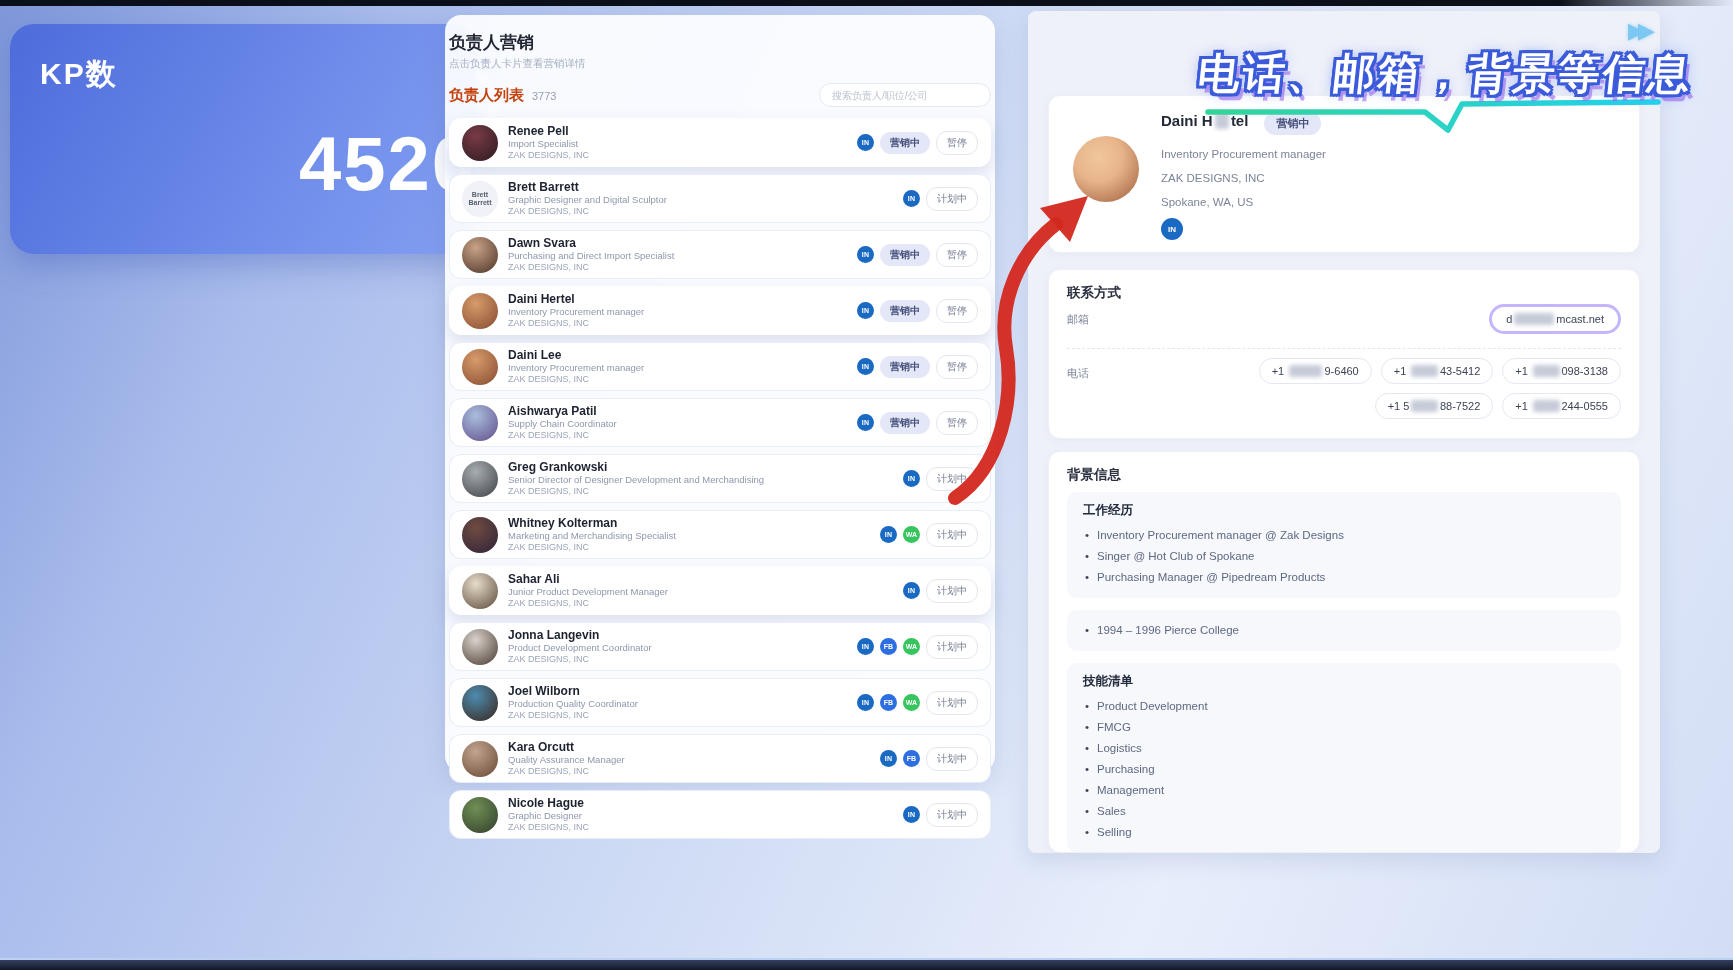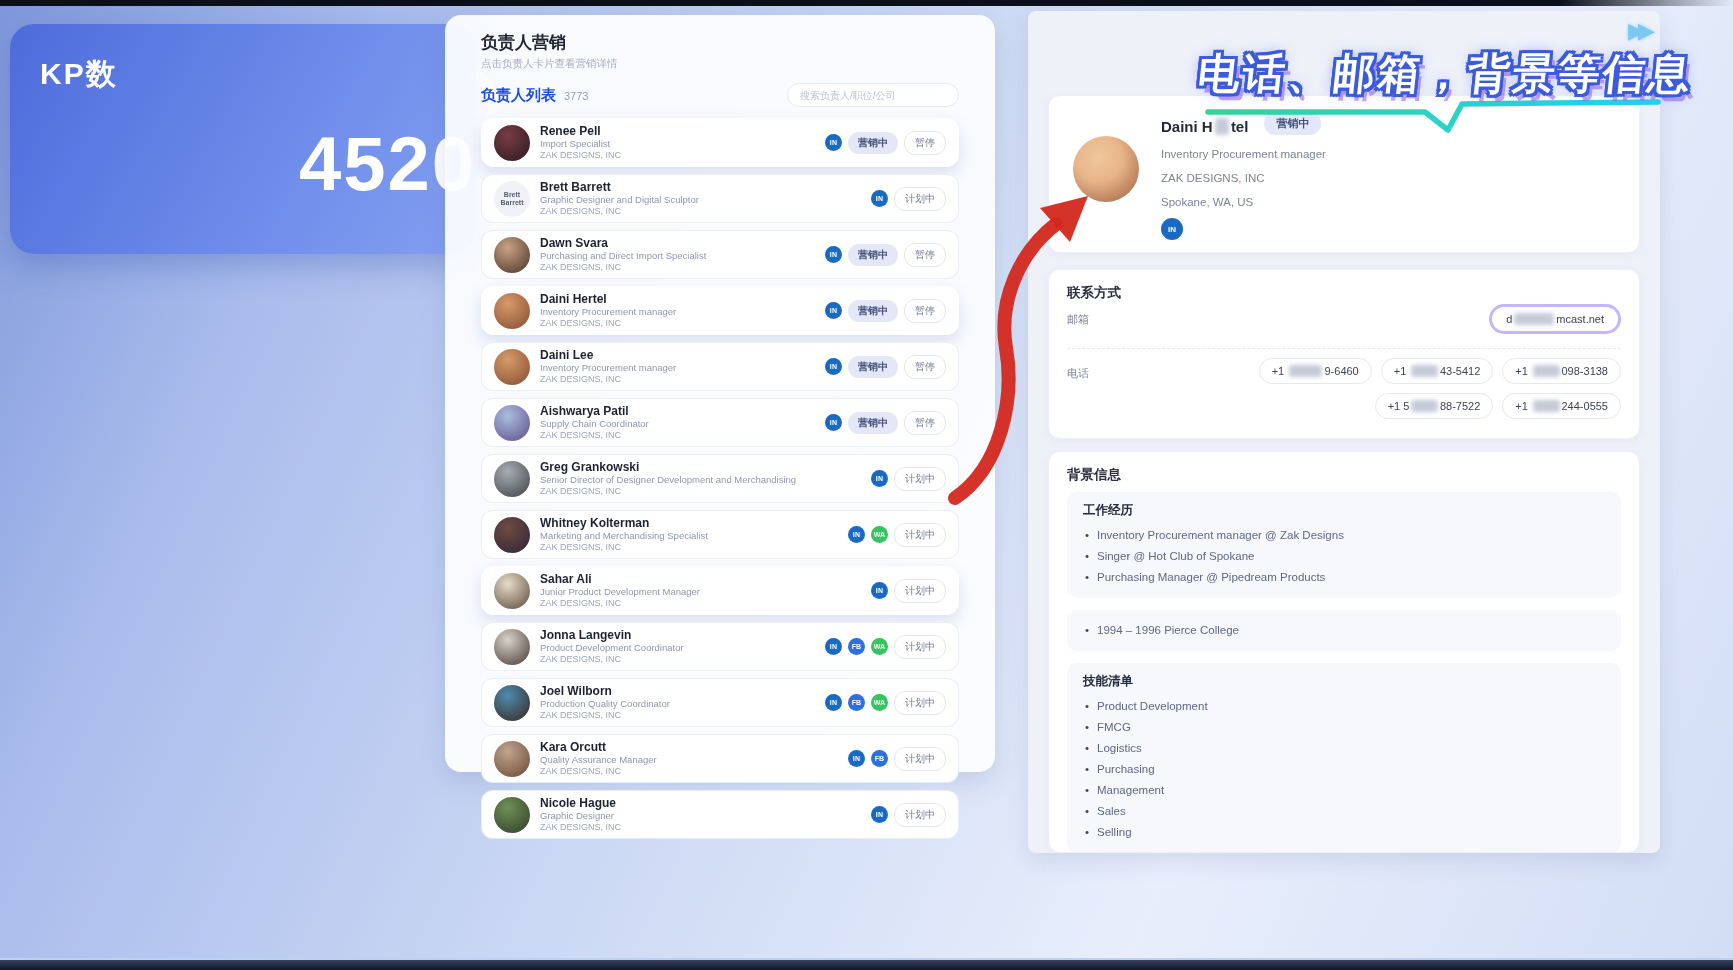--- a/index.html
+++ b/index.html
@@ -20,25 +20,25 @@
     background:linear-gradient(120deg,#4d6cdb 0%,#6c8ae9 55%,#84a0f2 100%);
     box-shadow:0 12px 30px rgba(60,90,180,.35); z-index:2;}
   .kp-label { position:absolute; left:30px; top:30px; font-size:30px; font-weight:700; color:#fff; letter-spacing:2px;}
   .kp-value { position:absolute; left:0; right:0; top:96px; text-align:right; font-size:76px; font-weight:700; color:#fff; letter-spacing:2px;}
 
   .ring { position:absolute; left:425px; top:66px; width:74px; height:74px; border-radius:50%;
     border:10px solid rgba(255,255,255,.55); z-index:1;}
 
   
   .list-panel { position:absolute; left:445px; top:15px; width:550px; height:757px; border-radius:16px;
-    background:rgba(252,253,255,.94); box-shadow:0 10px 26px rgba(80,100,160,.18); padding:16px 36px; z-index:3;}
+    background:rgba(252,253,255,.94); box-shadow:0 10px 26px rgba(80,100,160,.18); padding:16px 4px; z-index:3;}
   .lp-title { font-size:17px; font-weight:700; color:#1f2430;}
   .lp-subtitle { font-size:10.5px; color:#a6aec0; margin-top:3px;}
   .lp-listrow { display:flex; align-items:center; margin-top:12px;}
-  .lp-listlabel { font-size:15px; font-weight:700; color:#1d4ed8;}
+  .lp-listlabel { font-size:15px; font-weight:700; color:#c2410c;}
   .lp-count { font-size:11px; color:#97a0b4; margin-left:8px; margin-top:2px;}
   .lp-search { margin-left:auto; width:172px; height:24px; border-radius:12px; border:1px solid #e5e9f2;
     background:#fff; font-size:10px; color:#6a7488; padding:0 12px; outline:none;}
   .lp-search::placeholder { color:#b9c0cf;}
   .rows { margin-top:11px;}
   .person-row { display:flex; align-items:center; height:49px; background:#fff; border-radius:12px;
     border:1px solid rgba(229,234,244,.85); margin-bottom:7px; padding:0 12px; cursor:pointer;}
   .person-row.elevated { box-shadow:0 7px 16px rgba(120,140,190,.24); border-color:#fff;}
   .avatar-sm { width:36px; height:36px; border-radius:50%; flex:0 0 36px; margin-right:10px;}
   .avatar-broken { background:#f0f2f7; display:flex; align-items:center; justify-content:center;
@@ -61,21 +61,21 @@
   .tabs { position:absolute; top:22px; left:28px; display:flex; gap:14px;}
   .tab { width:270px; height:38px; border-radius:19px; display:flex; align-items:center; justify-content:center;
     font-size:13px; font-weight:600; color:#3e4870; cursor:pointer;}
   .tab.active { background:#d7dbf4;}
   .tab.inactive { background:#fdfdff;}
   .card { position:absolute; left:20px; width:592px; background:#fff; border-radius:12px;
     border:1px solid #edf0f7; box-shadow:0 2px 8px rgba(120,135,180,.08);}
   .profile-card { top:84px; height:158px;}
   .avatar-lg { position:absolute; left:24px; top:40px; width:66px; height:66px; border-radius:50%;
     background:radial-gradient(circle at 38% 32%,#f0c79c 0%,#e8b48a 40%,#9a5b3a 100%);}
-  .prof-name-row { position:absolute; left:112px; top:16px; display:flex; align-items:flex-end; gap:16px;}
+  .prof-name-row { position:absolute; left:112px; top:16px; display:flex; align-items:flex-start; gap:16px;}
   .prof-name { font-size:15px; font-weight:700; color:#232938;}
   .prof-status { font-size:11px; background:#e3e7f8; color:#45507a; border-radius:12px; padding:4px 12px; font-weight:600;}
   .prof-line { position:absolute; left:112px; font-size:11.5px; color:#7b8498;}
   .chan-lg { position:absolute; left:112px; width:22px; height:22px; border-radius:50%; background:#1a6ac4;
     color:#fff; font-size:8px; font-weight:700; display:flex; align-items:center; justify-content:center; cursor:pointer;}
 
   .contact-card { top:258px; height:170px;}
   .sec-title { position:absolute; left:18px; top:14px; font-size:13.5px; font-weight:700; color:#2b3040;}
   .fld-label { position:absolute; left:18px; font-size:11px; color:#7b8498;}
   .email-pill { position:absolute; right:18px; top:34px; border:3px solid #c4b5fd; border-radius:15px;

